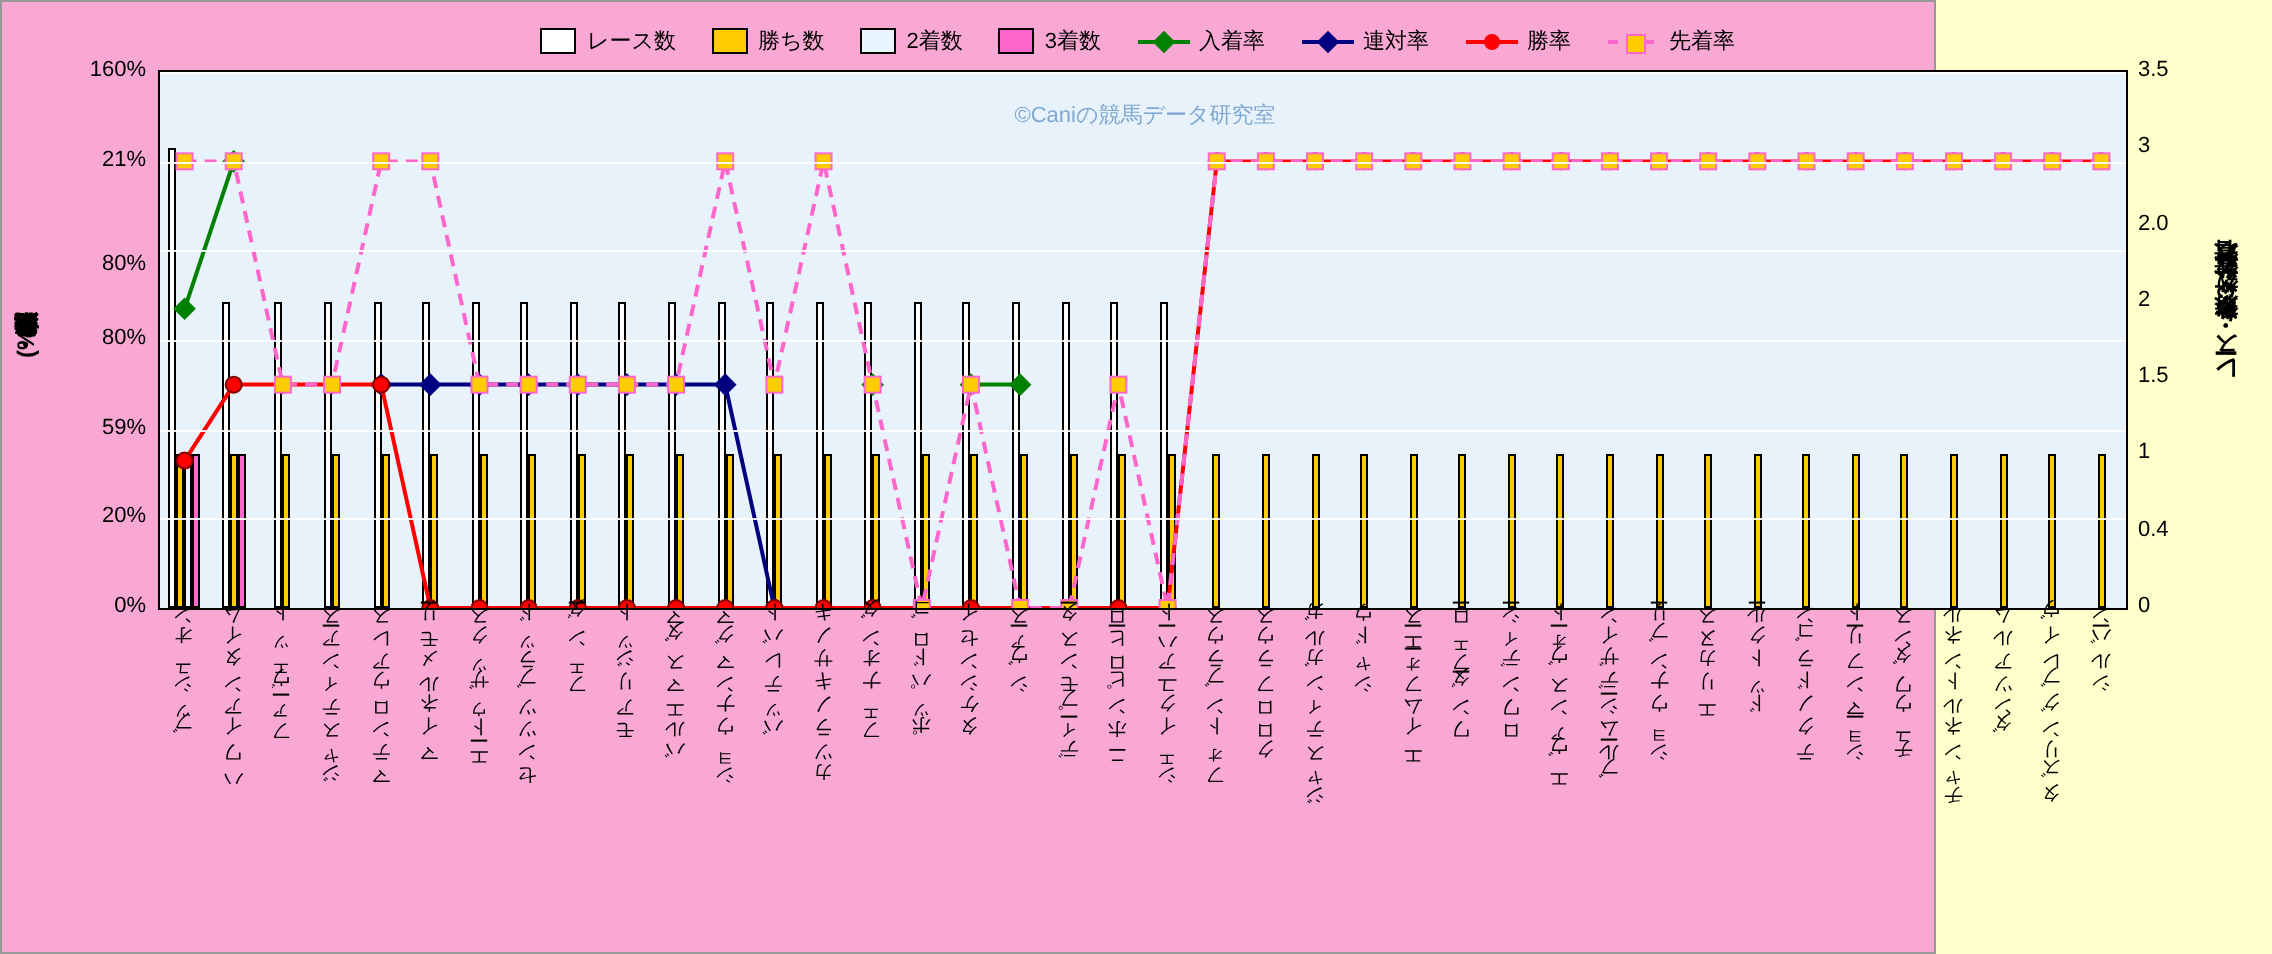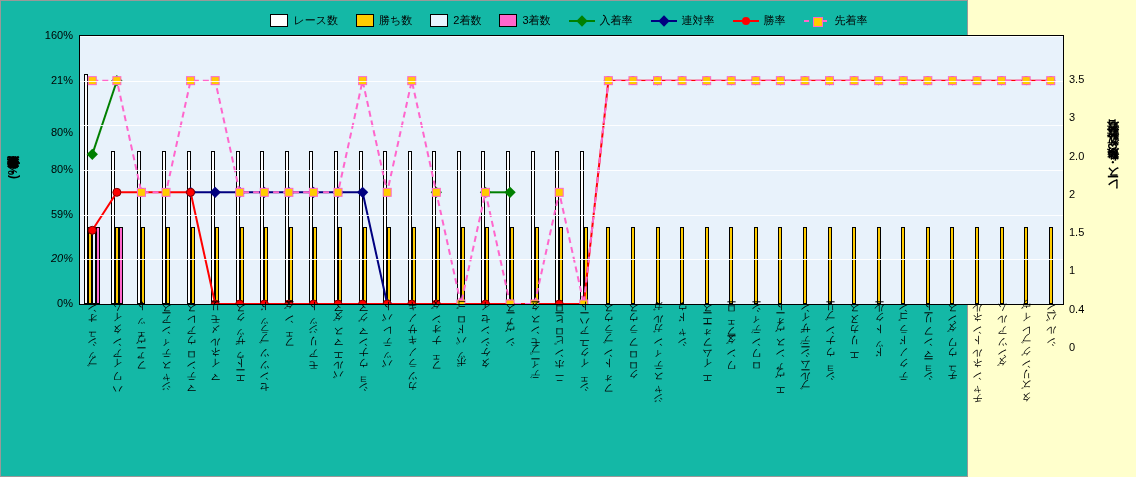--- a/index.html
+++ b/index.html
@@ -2,21 +2,21 @@
 <html><head>
 <meta charset="utf-8">
 <style>
   html,body{margin:0;padding:0;}
   body{
     width:1136px;height:477px;
     background:#ffffcc;
     font-family:"Liberation Sans","DejaVu Sans",sans-serif;
     overflow:hidden;
   }
-  #root{position:relative;width:968px;height:477px;box-sizing:border-box;border:1px solid #999;background:#14b8a6;}
+  #root{position:relative;width:968px;height:477px;box-sizing:border-box;border:1px solid #999;background:#f9a8d4;}
   
   #legend{position:absolute;left:78px;top:8px;width:980px;height:22px;display:flex;align-items:center;justify-content:center;gap:18px;}
   .lg{display:flex;align-items:center;gap:5px;font-size:11px;color:#000;white-space:nowrap;}
   .lg .sw{display:inline-block;}
   .sw-bar{width:16px;height:11px;border:1px solid #000;}
   .sw-line{position:relative;width:26px;height:11px;}
   .sw-line .ln{position:absolute;left:0;top:5px;width:26px;height:2px;}
   .sw-line .mk{position:absolute;left:9px;top:2px;width:8px;height:8px;}
   
   #plotwrap{position:absolute;left:78px;top:34px;width:985px;height:270px;}
@@ -36,21 +36,21 @@
   
   #ylabel-left{position:absolute;left:4px;top:34px;width:18px;height:270px;}
   #ylabel-left span{display:block;writing-mode:vertical-rl;transform:rotate(180deg);
         font-size:12px;font-weight:bold;white-space:nowrap;text-align:center;height:270px;}
   #ylabel-right{position:absolute;left:1104px;top:34px;width:18px;height:270px;}
   #ylabel-right span{display:block;writing-mode:vertical-rl;transform:rotate(180deg);
         font-size:12px;font-weight:bold;white-space:nowrap;text-align:center;height:270px;}
   #yticks-left{position:absolute;left:0;top:34px;width:76px;height:270px;}
   #yticks-left .t{position:absolute;right:4px;font-size:11px;transform:translateY(-50%);}
   #yticks-right{position:absolute;left:1064px;top:34px;width:40px;height:270px;}
-  #yticks-right .t{position:absolute;left:4px;font-size:11px;transform:translateY(-50%);margin-top:44px;}
+  #yticks-right .t{position:absolute;left:4px;font-size:11px;transform:translateY(-50%);}
   
   #xlabels{position:absolute;left:78px;top:306px;width:985px;height:120px;}
   #xlabels .xl{position:absolute;top:0;font-size:10px;writing-mode:vertical-rl;
         transform:rotate(180deg);white-space:nowrap;letter-spacing:0px;}
   #xtitle{position:absolute;left:0;top:440px;width:1136px;text-align:center;font-size:12px;font-weight:bold;}
 </style>
 </head>
 <body>
 
 <div id="root">
@@ -104,40 +104,41 @@
 
   <div id="ylabel-left">
     <span>勝率・連対率・入着率・先着率(%)</span>
   </div>
   <div id="ylabel-right">
     <span>レース数・勝ち数・2着数・3着数</span>
   </div>
 
   <div id="yticks-left">
       <div class="t" style="top: 268px;">0%</div>
-      <div class="t" style="top: 223.333px; font-style: italic;">20%</div>
+      <div class="t" style="top: 223.333px;">20%</div>
       <div class="t" style="top: 178.667px;">59%</div>
       <div class="t" style="top: 134px;">80%</div>
       <div class="t" style="top: 97px;">80%</div>
       <div class="t" style="top: 44.6667px;">21%</div>
       <div class="t" style="top: 0px;">160%</div>
     </div>
   <div id="yticks-right">
       <div class="t" style="top: 268px;">0</div>
       <div class="t" style="top: 229.714px;">0.4</div>
       <div class="t" style="top: 191.429px;">1</div>
       <div class="t" style="top: 153.143px;">1.5</div>
       <div class="t" style="top: 114.857px;">2</div>
       <div class="t" style="top: 76.5714px;">2.0</div>
       <div class="t" style="top: 38.2857px;">3</div>
       <div class="t" style="top: 0px;">3.5</div>
     </div>
 
   <div id="plotwrap">
     <div id="plot">
+      <div id="watermark">©Caniの競馬データ研究室</div>
       <div class="bars" id="bars">
           <div class="bargroup" style="left: 0px; width: 24.575px; height: 268px;">
             <div class="bar b-race" style="height: 229.714px;"></div>
             <div class="bar b-win" style="height: 76.5714px;"></div>
             <div class="bar b-2nd" style="height: 76.5714px;"></div>
             <div class="bar b-3rd" style="height: 76.5714px;"></div>
           </div>
           <div class="bargroup" style="left: 24.575px; width: 24.575px; height: 268px;">
             <div class="bar b-race" style="height: 153.143px;"></div>
             <div class="bar b-win" style="height: 76.5714px;"></div>

